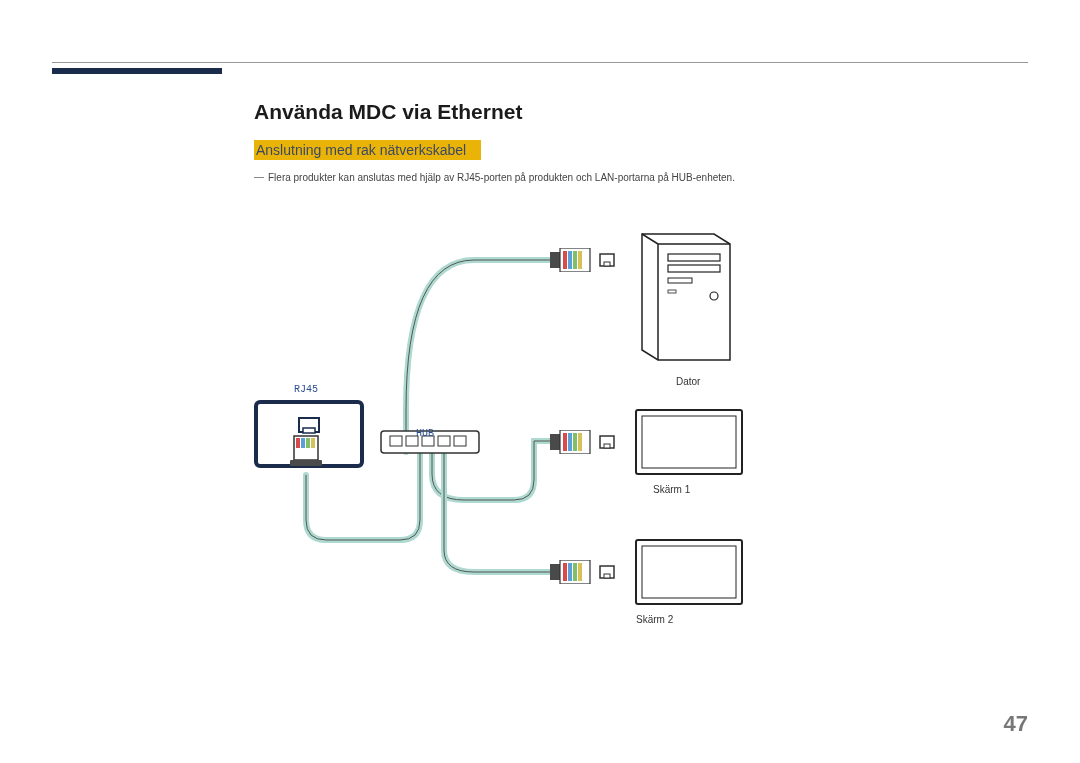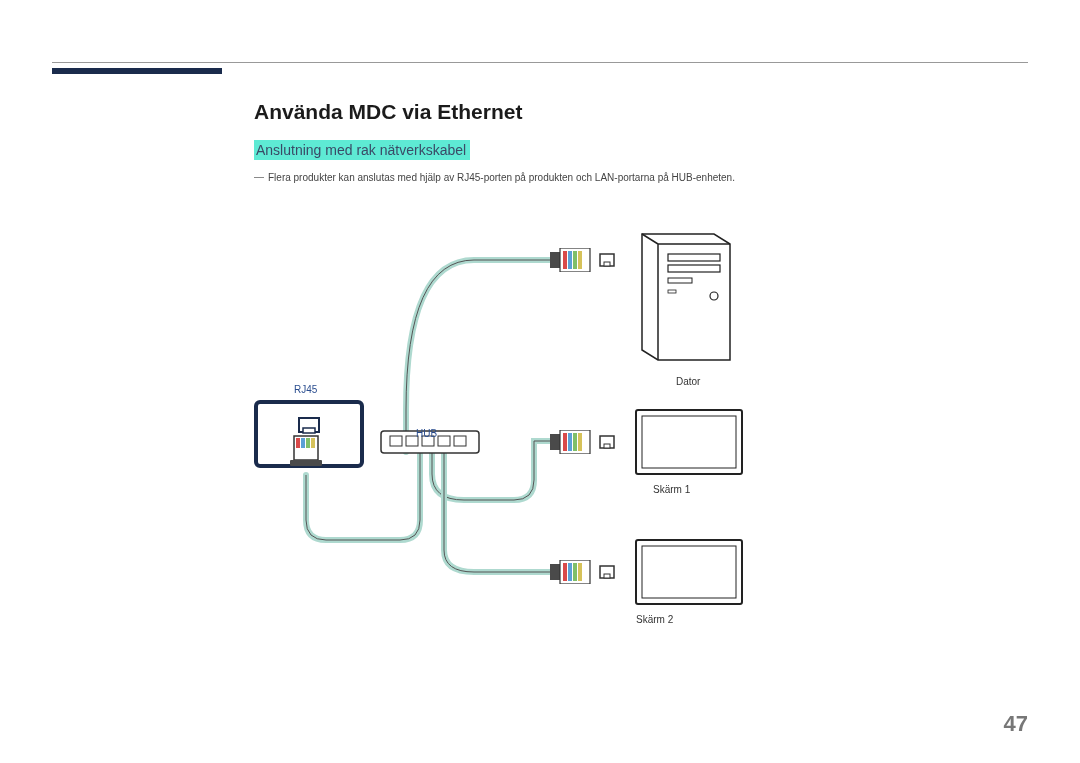--- a/index.html
+++ b/index.html
@@ -45,25 +45,25 @@
     margin-bottom: 16px;
   }
   .intro {
     font-size: 11px;
     color: #333;
     margin-bottom: 18px;
     line-height: 1.5;
   }
   .h2 {
     display: inline-block;
-    background: #5eead4;
+    background: #eab308;
     color: #3a4a66;
     font-size: 14px;
     font-weight: 500;
-    padding: 2px 4px 2px 2px;
+    padding: 2px 15px 2px 2px;
     margin-bottom: 10px;
   }
   .note {
     font-size: 10px;
     color: #444;
     margin-bottom: 4px;
     padding-left: 14px;
     position: relative;
     line-height: 1.5;
   }
@@ -80,21 +80,21 @@
     top: 220px;
     left: 254px;
     width: 760px;
     height: 460px;
   }
   .lbl {
     position: absolute;
     font-size: 10px;
     color: #333;
   }
-  .lbl.blue { color: #2a4d8f; }
+  .lbl.blue { color: #2a4d8f; font-family: Liberation Mono, monospace; }
   .page-number {
     position: absolute;
     bottom: 26px;
     right: 52px;
     font-size: 22px;
     color: #777;
     font-weight: 700;
   }
   svg { display: block; }
 </style>

